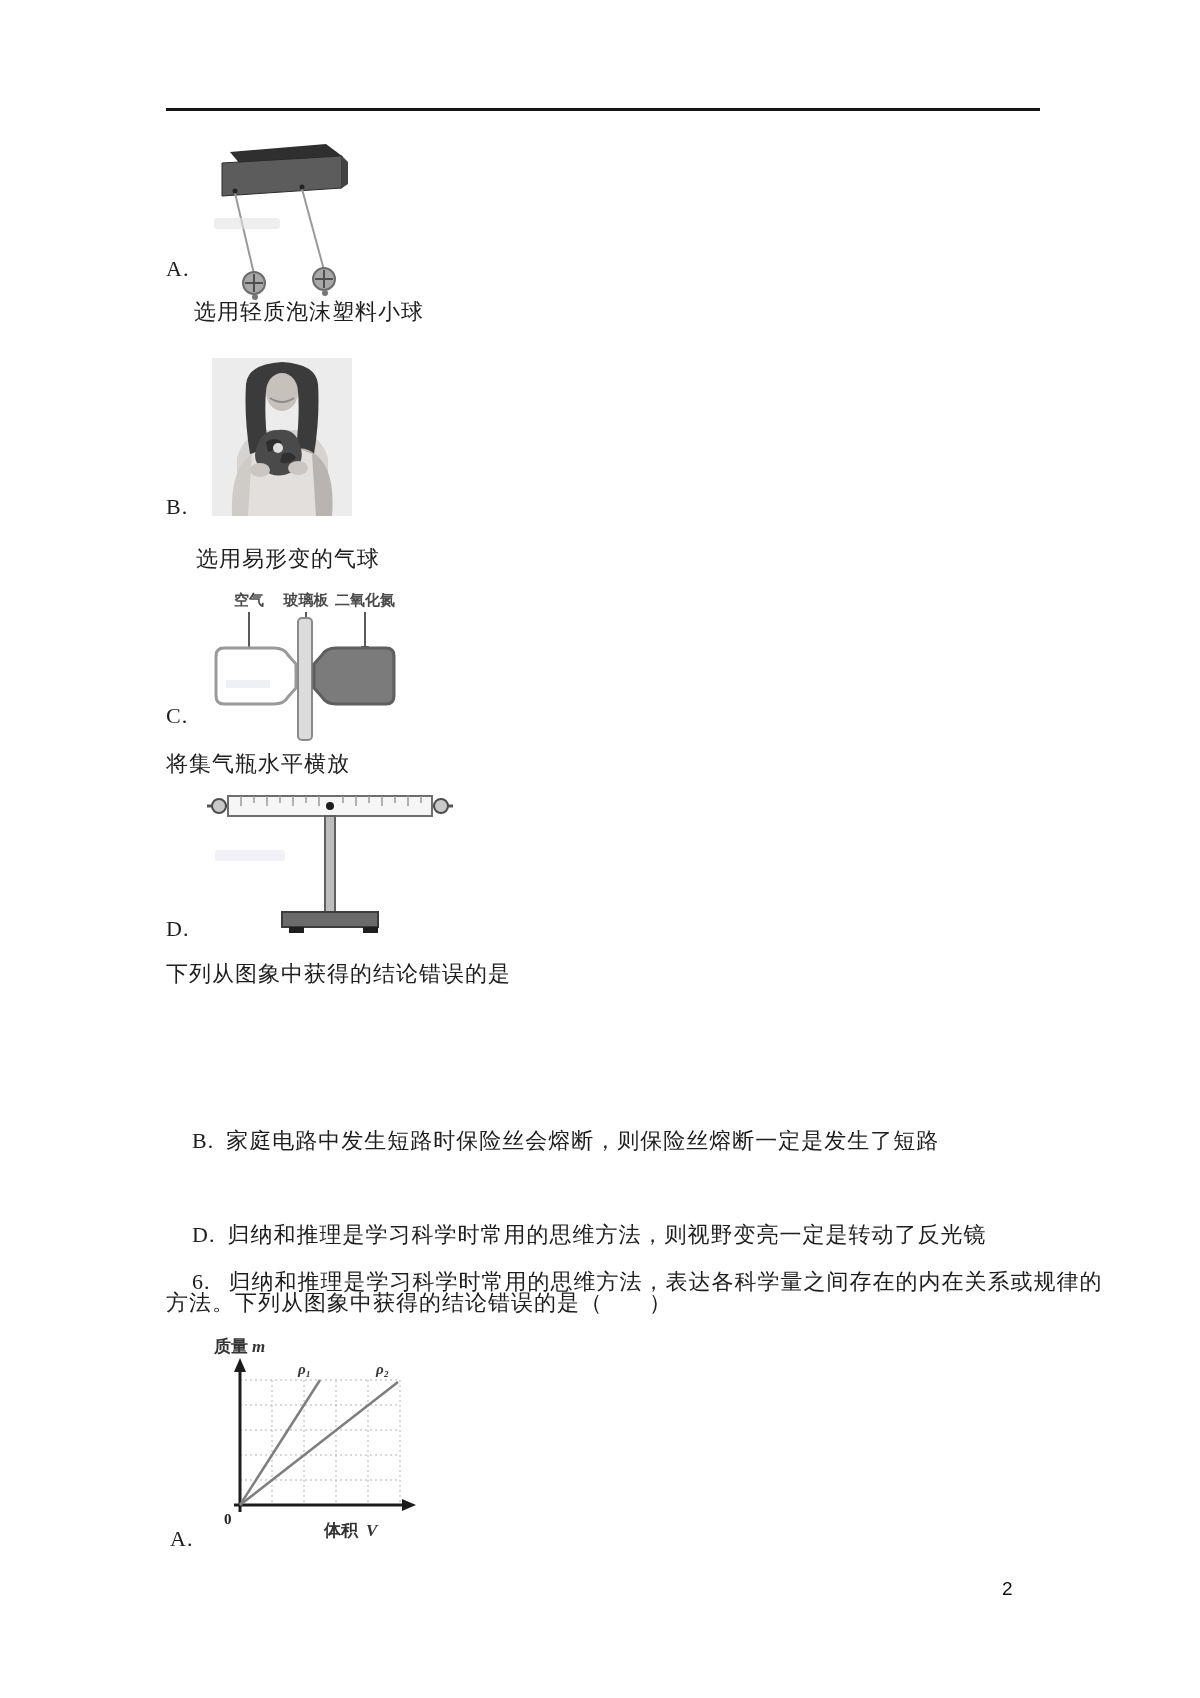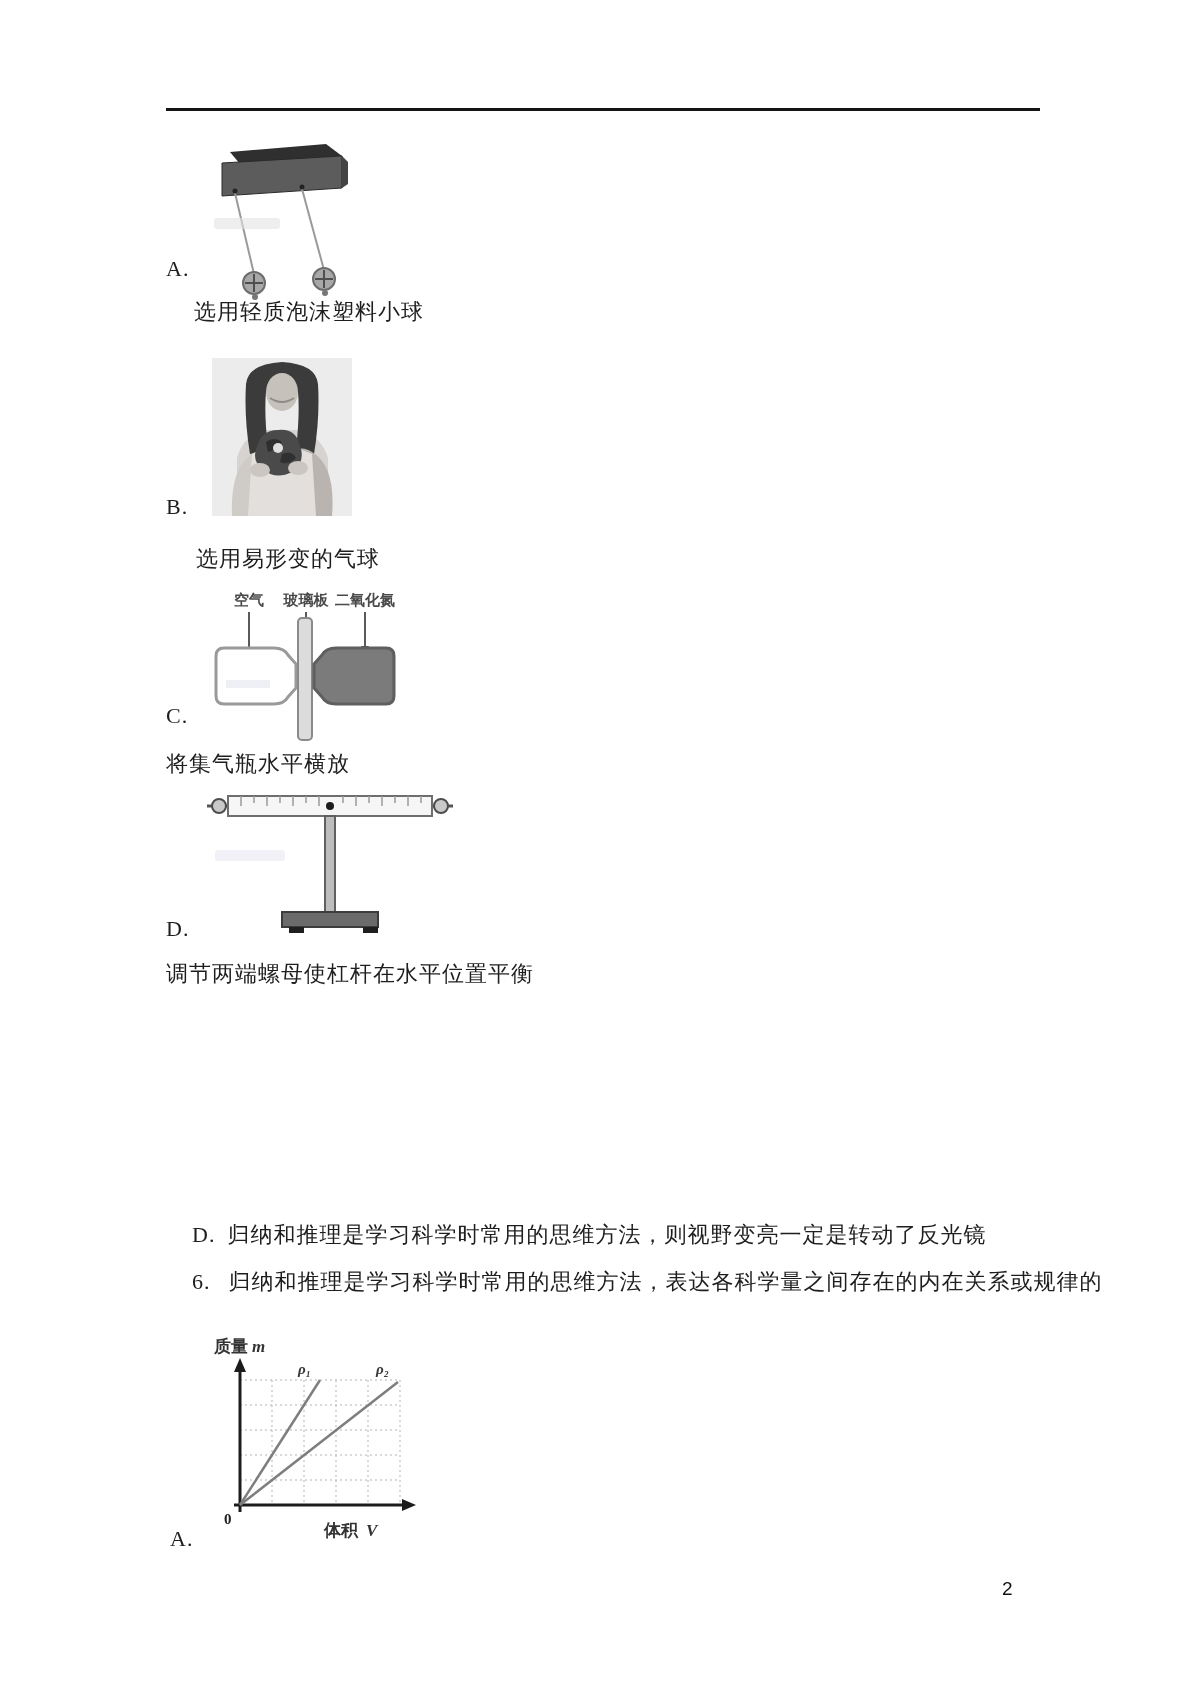--- a/index.html
+++ b/index.html
@@ -134,29 +134,33 @@
     <rect x="120" y="28" width="10" height="96" fill="#bdbdbd" stroke="#5f5f5f" stroke-width="2"></rect>
     <g>
       <rect x="77" y="124" width="96" height="15" fill="#6b6b6b" stroke="#3c3c3c" stroke-width="2"></rect>
       <rect x="84" y="139" width="15" height="6" fill="#1f1f1f"></rect>
       <rect x="158" y="139" width="15" height="6" fill="#1f1f1f"></rect>
     </g>
     <rect x="10" y="62" width="70" height="11" rx="3" fill="#e6e6f0" opacity="0.55"></rect>
   </svg>
 
   <div class="tline" style="top:916px;"><span class="opt-letter">D.</span></div>
-  <div class="tline" style="top:961px;">调节两端螺母使杠杆在水平位置平衡</div>
+  <div class="tline" style="top:961px;">下列从图象中获得的结论错误的是</div>
 
+  <div class="tline" style="top:1102px;">
+    <span class="optlbl">B.</span><span>家庭电路中发生短路时保险丝会熔断，则保险丝熔断一定是发生了短路</span>
+  </div>
   <div class="tline" style="top:1196px;">
     <span class="optlbl">D.</span><span>归纳和推理是学习科学时常用的思维方法，则视野变亮一定是转动了反光镜</span>
   </div>
 
   <div class="tline" style="top:1243px;">
     <span class="qnum">6.</span><span>归纳和推理是学习科学时常用的思维方法，表达各科学量之间存在的内在关系或规律的</span>
   </div>
+  <div class="tline" style="top:1290px;">方法。下列从图象中获得的结论错误的是（　　）</div>
 
   <svg class="fig" style="left:196px; top:1336px;" width="235" height="212" viewBox="0 0 235 212">
     <g>
       <text x="18" y="16" font-size="17" font-weight="bold" fill="#333">质量</text>
       <text x="56" y="16" font-size="17" font-weight="bold" font-style="italic" fill="#333">m</text>
     </g>
     <g stroke="#b3b3b3" stroke-width="1" stroke-dasharray="2,3">
       <line x1="76" y1="44" x2="76" y2="169"></line>
       <line x1="108" y1="44" x2="108" y2="169"></line>
       <line x1="140" y1="44" x2="140" y2="169"></line>

